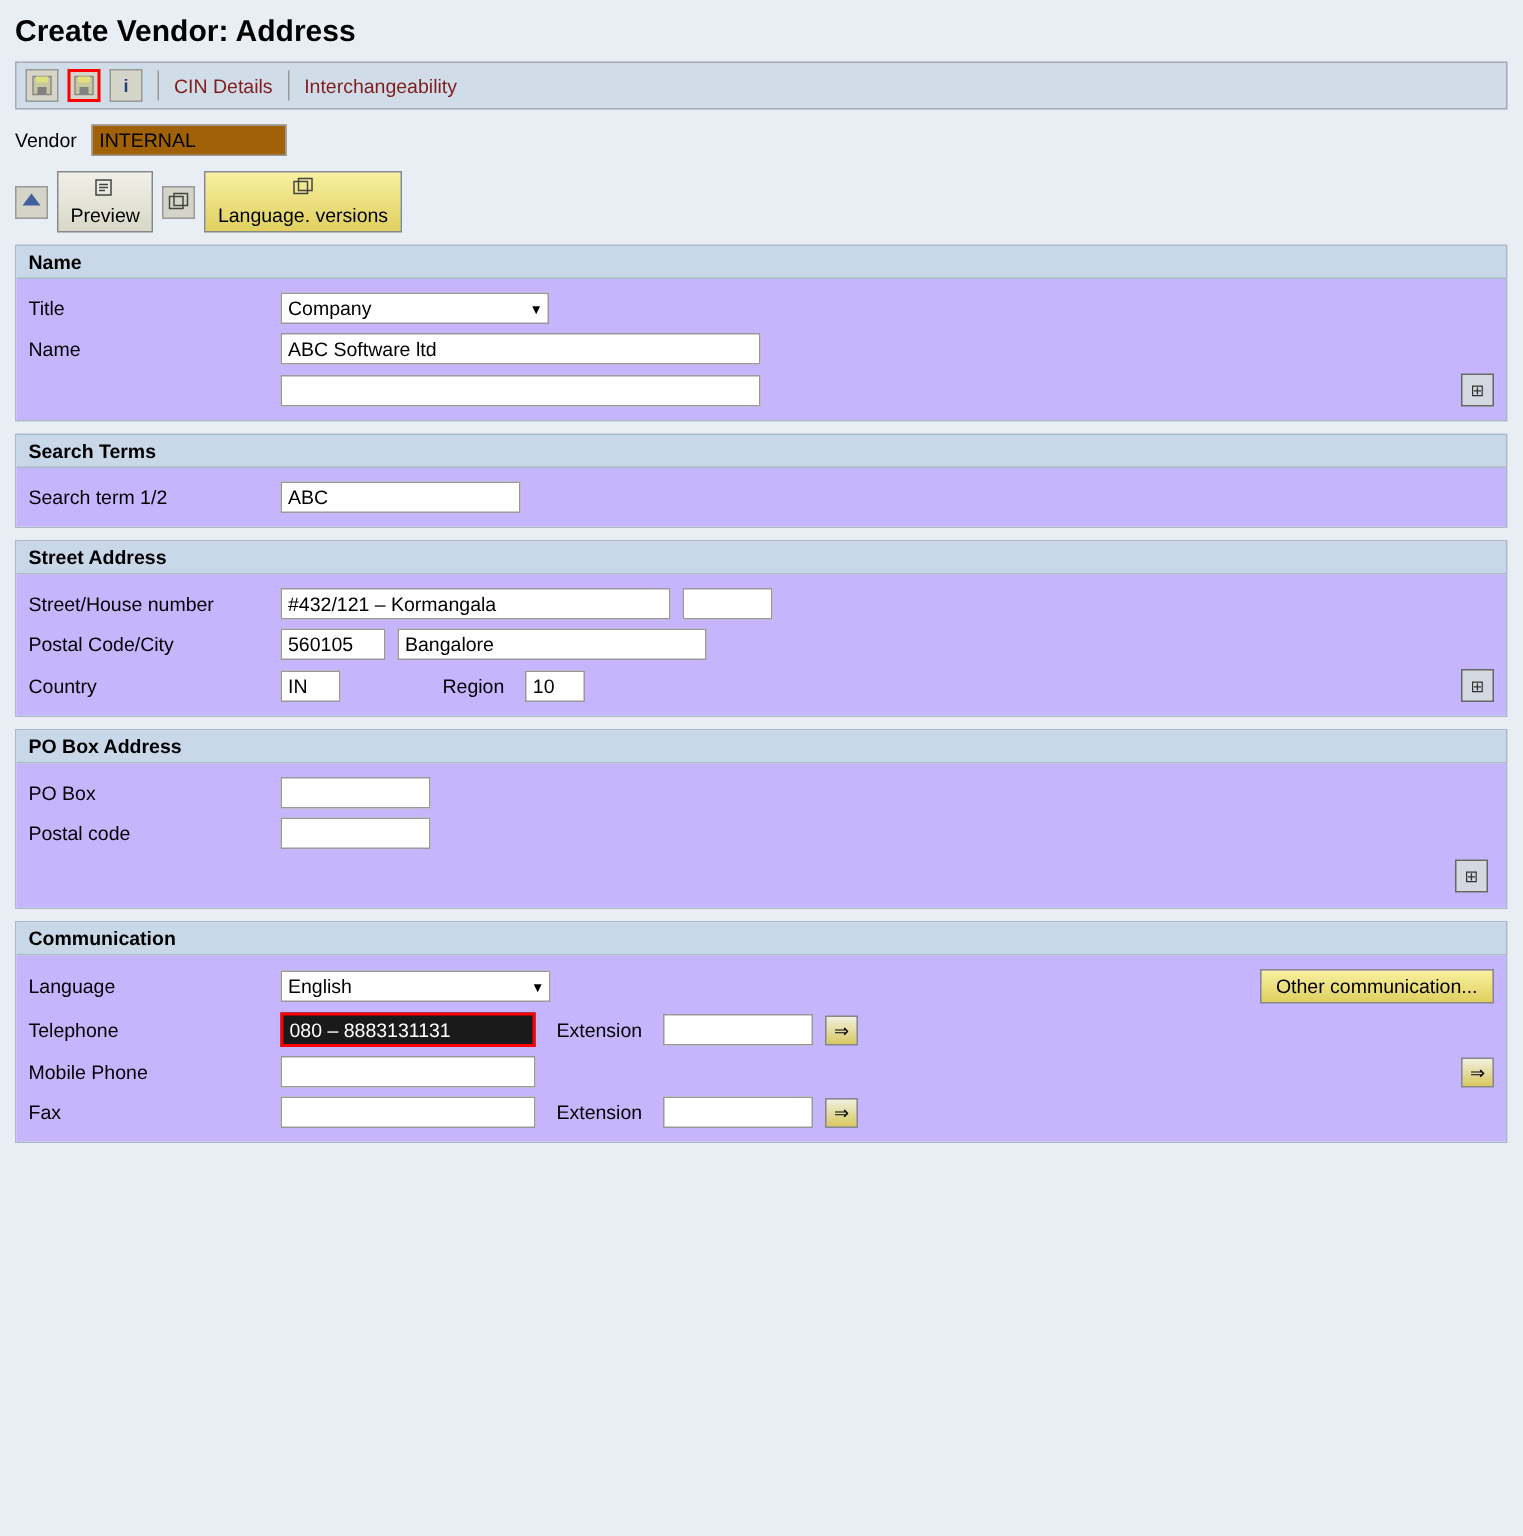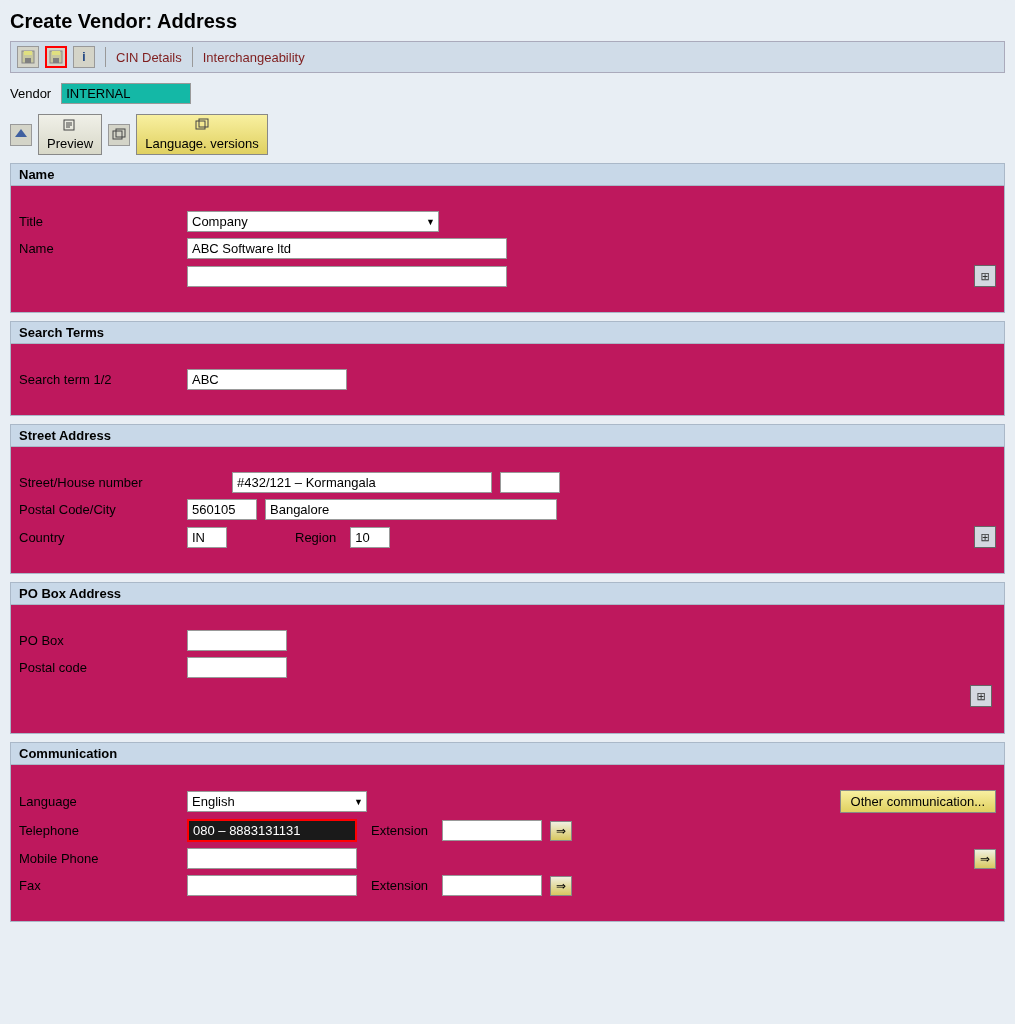--- a/index.html
+++ b/index.html
@@ -59,21 +59,21 @@
 
     .vendor-row {
       display: flex;
       align-items: center;
       gap: 10px;
       margin-bottom: 10px;
     }
     .vendor-label { font-size: 13px; }
     .vendor-input {
       border: 1px solid #999;
-      background: #14b8a6;
+      background: #a16207;
       padding: 2px 4px;
       font-size: 13px;
       width: 130px;
     }
 
     .action-bar {
       display: flex;
       align-items: center;
       gap: 6px;
       margin-bottom: 8px;
@@ -100,22 +100,22 @@
       background: #fff;
     }
     .section-header {
       background: #c8d8e8;
       padding: 3px 8px;
       font-weight: bold;
       font-size: 13px;
       border-bottom: 1px solid #aab8c8;
     }
     .section-body {
-      padding: 22px 8px;
-      background: #be185d;
+      padding: 6px 8px;
+      background: #c4b5fd;
     }
     .field-row {
       display: flex;
       align-items: center;
       padding: 3px 0;
       gap: 8px;
     }
     .field-label {
       width: 160px;
       font-size: 13px;
@@ -264,21 +264,21 @@
       <span>Language. versions</span>
     </div>
   </div>
 
   <div class="section">
     <div class="section-header">Name</div>
     <div class="section-body">
       <div class="field-row">
         <span class="field-label">Title</span>
         <div class="select-wrapper">
-          <select class="field-select" style="width:252px;">
+          <select class="field-select" style="width:179px;">
             <option>Company</option>
             <option>Mr.</option>
             <option>Mrs.</option>
             <option>Dr.</option>
           </select>
         </div>
       </div>
       <div class="field-row">
         <span class="field-label">Name</span>
         <input type="text" class="field-input field-input-wide" value="ABC Software ltd" style="">
@@ -299,27 +299,27 @@
         <input type="text" class="field-input" style="width: 160px;" value="ABC">
       </div>
     </div>
   </div>
 
   <div class="section">
     <div class="section-header">Street Address</div>
     <div class="section-body">
       <div class="field-row">
         <span class="field-label">Street/House number</span>
-        <input type="text" class="field-input" style="width: 260px; margin-left: 45px;" value="#432/121 – Kormangala">
+        <input type="text" class="field-input" style="width: 260px;" value="#432/121 – Kormangala">
         <input type="text" class="field-input" style="width: 60px;" value="">
       </div>
       <div class="field-row">
         <span class="field-label">Postal Code/City</span>
         <input type="text" class="field-input" style="width: 70px;" value="560105">
-        <input type="text" class="field-input" style="width: 292px;" value="Bangalore">
+        <input type="text" class="field-input" style="width: 206px;" value="Bangalore">
       </div>
       <div class="field-row">
         <span class="field-label">Country</span>
         <input type="text" class="field-input" style="width: 40px;" value="IN">
         <span class="inline-label" style="margin-left:60px;">Region</span>
         <input type="text" class="field-input" style="width: 40px;" value="10">
         <div class="expand-btn">⊞</div>
       </div>
     </div>
   </div>

